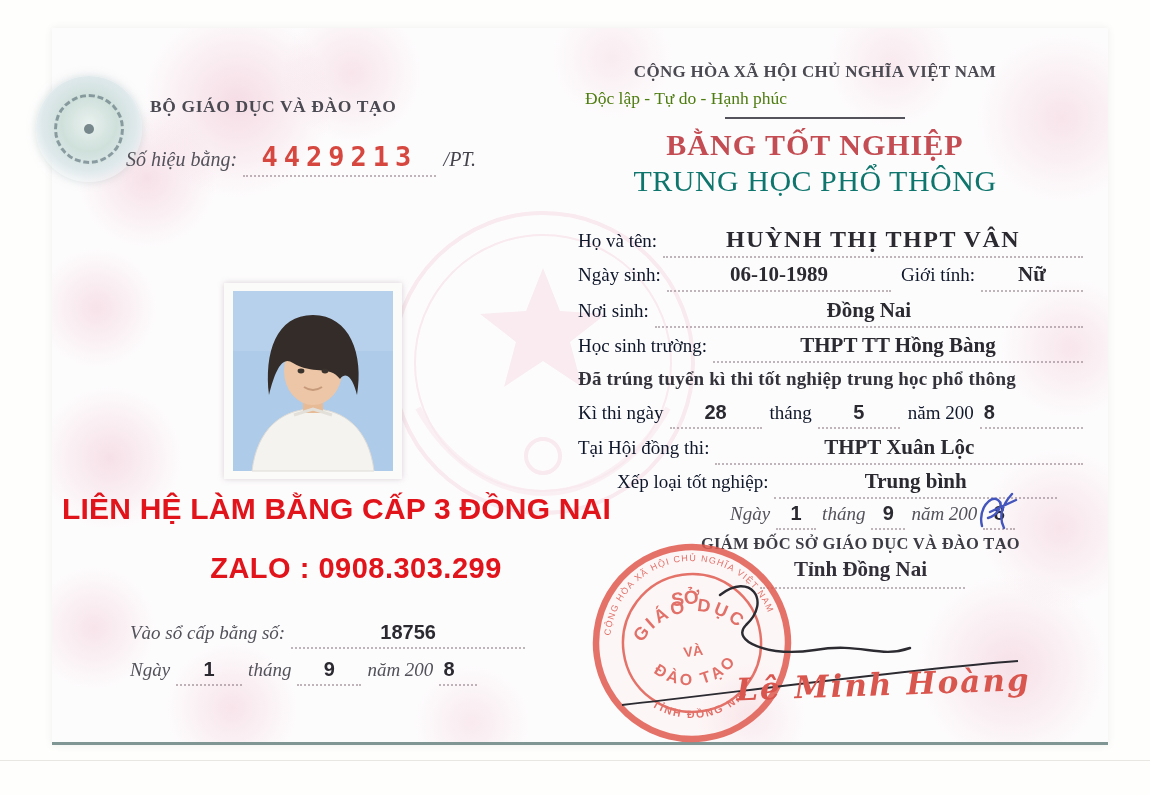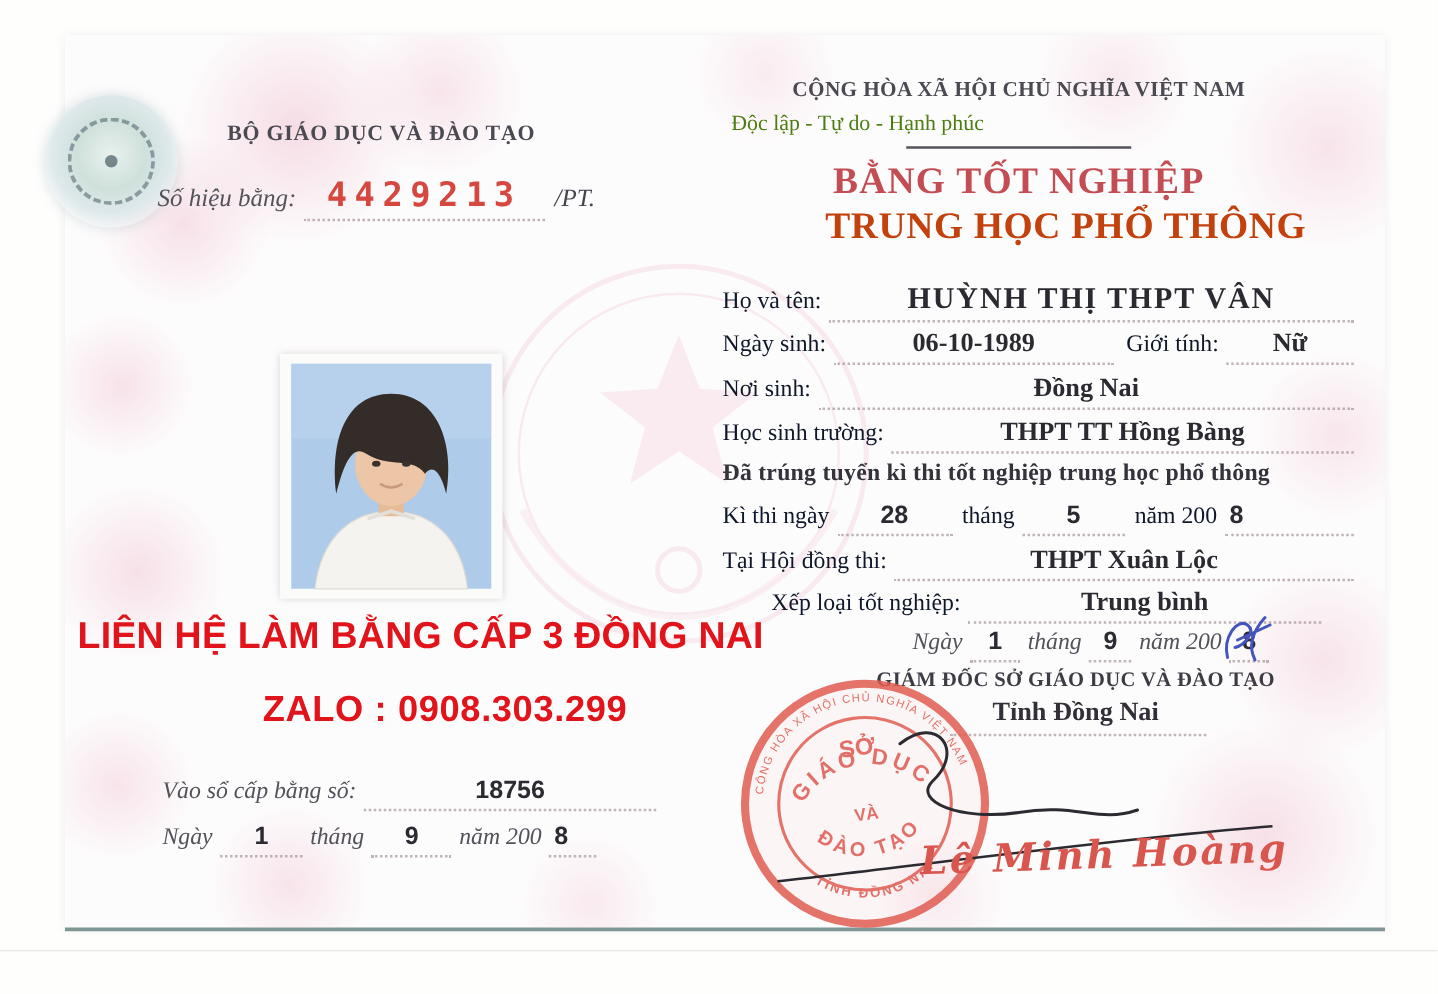--- a/index.html
+++ b/index.html
@@ -55,41 +55,41 @@
     position:absolute; inset:18px; border-radius:50%;
     border:3px dashed rgba(73,96,104,.55);
   }
   .holo-dot {
     position:absolute; left:48px; top:48px; width:10px; height:10px; border-radius:50%;
     background:rgba(60,80,88,.65);
   }
 
   
   .ministry {
-    position:absolute; left:150px; top:96px; width:310px; text-align:center;
+    position:absolute; left:150px; top:96px; width:310px; 
     font-weight:bold; font-size:17.5px; letter-spacing:.6px; color:#4b4a52;
   }
   .serial-row { position:absolute; left:126px; top:141px; width:350px; display:flex; align-items:baseline; }
   .it-label { font-style:italic; font-size:20px; color:#53525a; white-space:nowrap; }
   .serial-number {
     font-family:"DejaVu Sans Mono",monospace; font-weight:bold; font-size:27px;
     letter-spacing:6px; color:#d6473f;
   }
   .serial-suffix { font-style:italic; font-size:20px; color:#45444d; margin-left:8px; }
 
   .nation { position:absolute; left:585px; top:62px; width:460px; text-align:center;
     font-weight:bold; font-size:17px; color:#4b4a52; letter-spacing:.3px; }
   .motto  { position:absolute; left:585px; top:88px; width:460px; text-align:left;
     font-weight:normal; font-size:17.5px; color:#4d7c0f; }
   .motto-line { position:absolute; left:725px; top:117px; width:180px; height:2px; background:#54535b; }
 
   .title1 { position:absolute; left:585px; top:128px; width:460px; text-align:center;
     font-weight:bold; font-size:30px; color:#c34d53; letter-spacing:1px; }
-  .title2 { position:absolute; left:585px; top:164px; width:460px; text-align:right;
-    font-weight:bold; font-size:30px; color:#c2410c; letter-spacing:.5px; }
+  .title2 { position:absolute; left:585px; top:164px; width:460px; text-align:center;
+    font-weight:normal; font-size:30px; color:#0f766e; letter-spacing:.5px; }
 
   
   .frow { position:absolute; display:flex; align-items:baseline; }
   .flabel { font-size:19px; color:#0f172a; white-space:nowrap; }
   .fline {
     flex:1; text-align:center; margin-left:6px; padding:0 4px 3px;
     border-bottom:2px dotted rgba(141,120,129,.55); white-space:nowrap;
   }
   .fval { font-weight:bold; font-size:21px; color:#2c2a31; }
   .fval-big { font-size:24px; letter-spacing:1.5px; }

